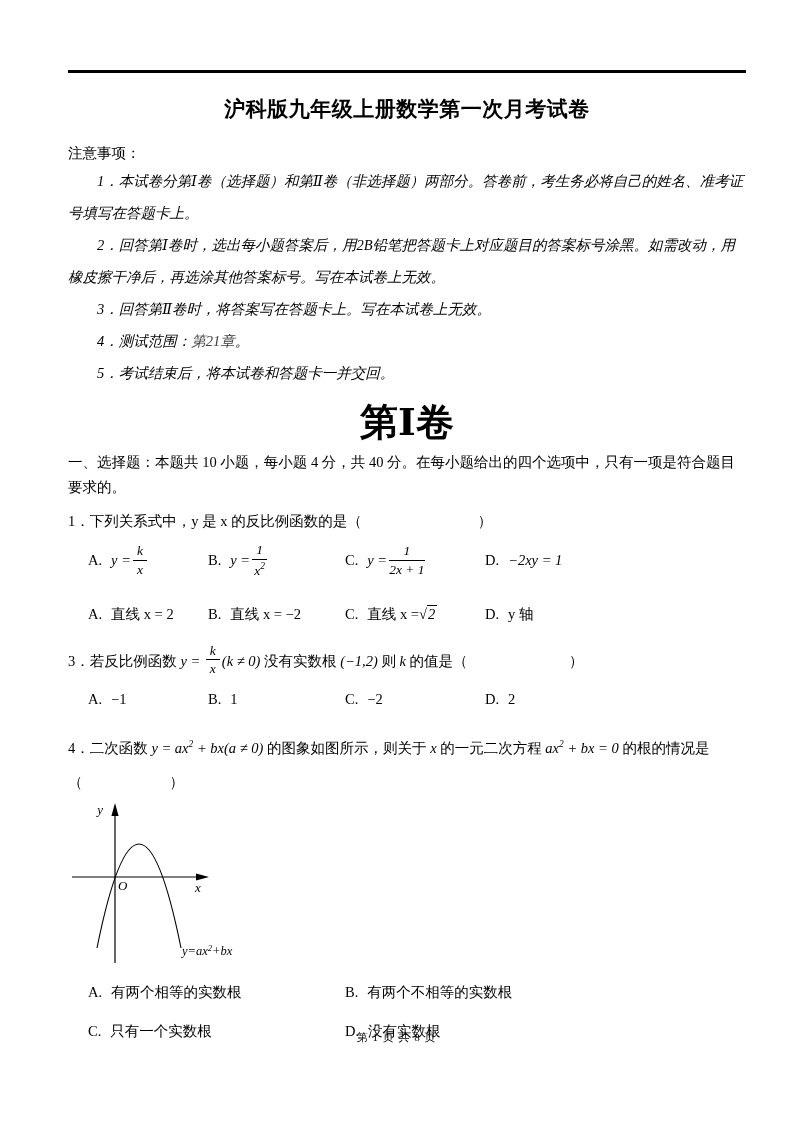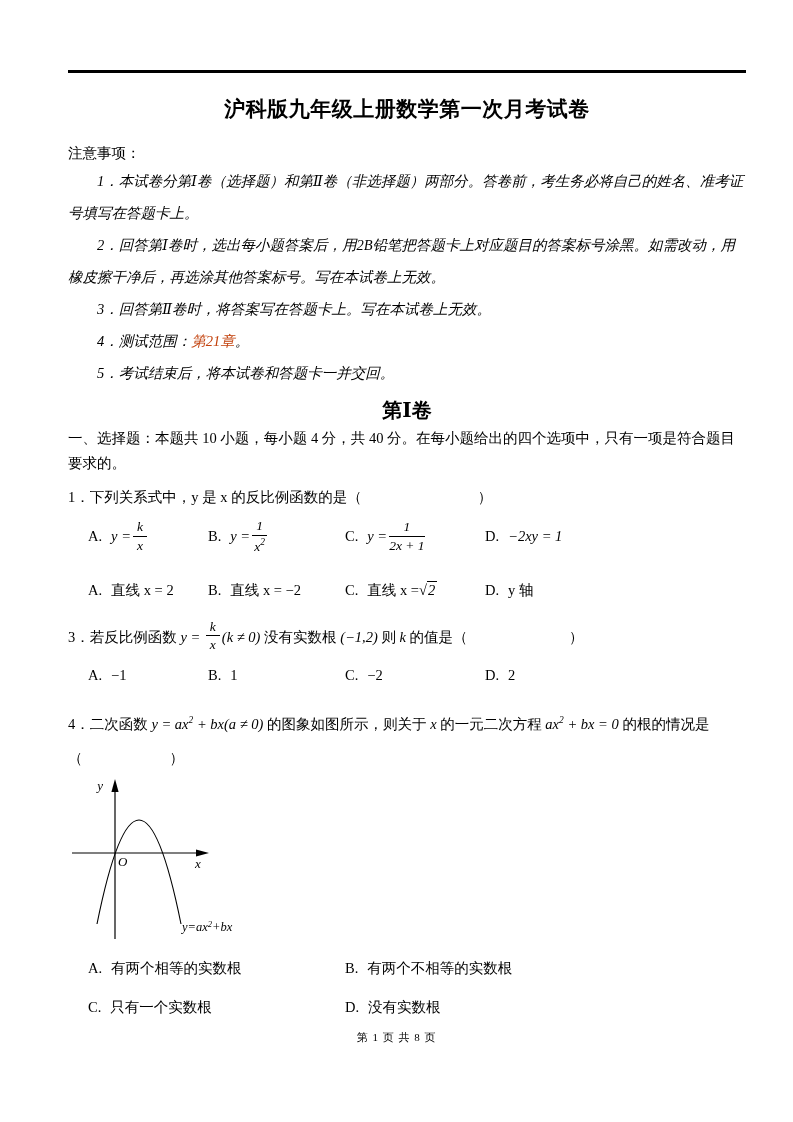--- a/index.html
+++ b/index.html
@@ -26,25 +26,25 @@
     font-weight: bold;
     letter-spacing: 0.5px;
   }
   .notice-head {
     margin-top: 18px;
     font-weight: normal;
     line-height: 24px;
   }
   .para { margin: 0; line-height: 32px; }
   .indent { text-indent: 2em; font-style: italic; }
-  .red { color: #c2410c; }
+  .red { color: #404040; }
   .part-heading {
     margin: 8px 0 2px;
     text-align: center;
-    font-size: 20px;
+    font-size: 38px;
     font-weight: bold;
   }
   .section-intro { line-height: 25px; margin: 2px 0 0; }
   .stem { margin: 9px 0 0; line-height: 24px; }
   .mi { font-style: italic; font-family: "Liberation Serif", "DejaVu Serif", serif; }
   .sup { font-size: 9.5px; vertical-align: 6px; }
   .frac {
     display: inline-block;
     vertical-align: -0.55em;
     text-align: center;

